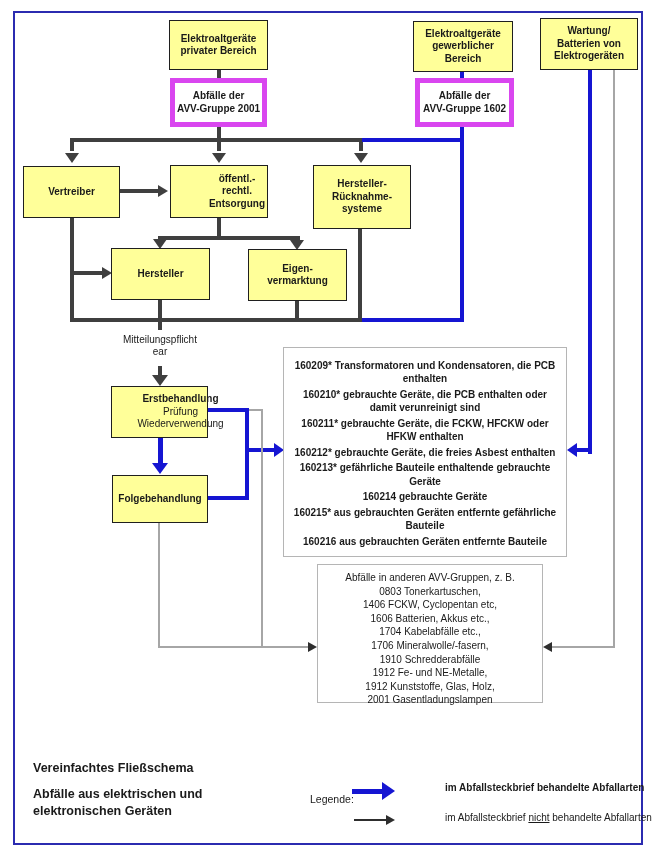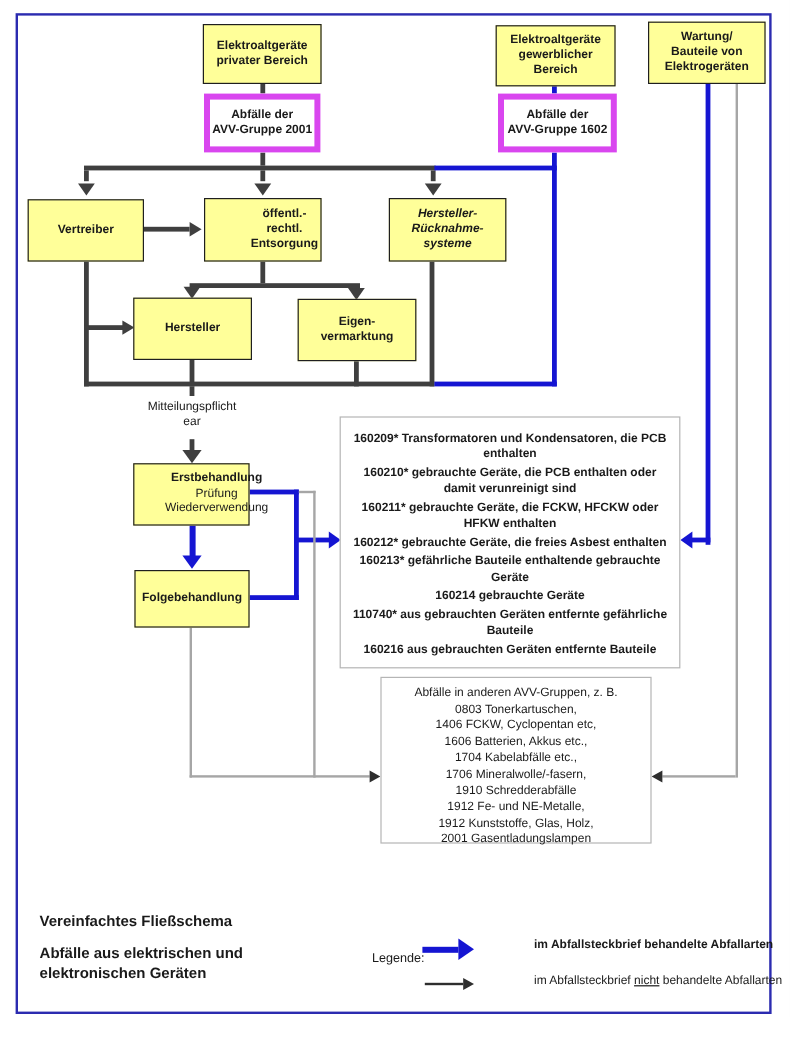--- a/index.html
+++ b/index.html
@@ -93,30 +93,30 @@
   <div class="lv gr" style="left:613px;top:70px;width:2px;height:578px;"></div>
   <div class="lh gr" style="left:552px;top:646px;width:61px;height:2px;"></div>
   <div class="ah ah-l-sm" style="left:543px;top:642px;"></div>
 
   <div class="box yellow" style="left:169px;top:20px;width:99px;height:50px;">Elektroaltgeräte
 privater Bereich</div>
   <div class="box yellow" style="left:413px;top:21px;width:100px;height:51px;">Elektroaltgeräte
 gewerblicher
 Bereich</div>
   <div class="box yellow" style="left:540px;top:18px;width:98px;height:52px;">Wartung/
-Bauteile von
+Batterien von
 Elektrogeräten</div>
   <div class="box whitebox" style="left:170px;top:78px;width:97px;height:49px;">Abfälle der
 AVV-Gruppe 2001</div>
   <div class="box whitebox" style="left:415px;top:78px;width:99px;height:49px;">Abfälle der
 AVV-Gruppe 1602</div>
   <div class="box yellow" style="left:23px;top:166px;width:97px;height:52px;">Vertreiber</div>
   <div class="box yellow" style="left:170px;top:165px;width:98px;height:53px;padding-left:36px;">öffentl.-rechtl.
 Entsorgung</div>
-  <div class="box yellow" style="left:324px;top:165px;width:98px;height:53px;font-style:italic;">Hersteller-
+  <div class="box yellow" style="left:313px;top:165px;width:98px;height:64px;">Hersteller-
 Rücknahme-
 systeme</div>
   <div class="box yellow" style="left:248px;top:249px;width:99px;height:52px;">Eigen-
 vermarktung</div>
   <div class="box yellow" style="left:111px;top:248px;width:99px;height:52px;">Hersteller</div>
 
   <div class="label" style="left:100px;top:334px;width:120px;">Mitteilungspflicht
 ear</div>
 
   <div class="box yellow" style="left:111px;top:386px;width:97px;height:52px;flex-direction:column;padding-left:42px;">
@@ -126,21 +126,21 @@
   </div>
   <div class="box yellow" style="left:112px;top:475px;width:96px;height:48px;">Folgebehandlung</div>
 
   <div class="listbox codes" style="left:283px;top:347px;width:284px;height:210px;">
     <div class="entry">160209* Transformatoren und Kondensatoren, die PCB enthalten</div>
     <div class="entry">160210* gebrauchte Geräte, die PCB enthalten oder damit verunreinigt sind</div>
     <div class="entry">160211* gebrauchte Geräte, die FCKW, HFCKW oder HFKW enthalten</div>
     <div class="entry">160212* gebrauchte Geräte, die freies Asbest enthalten</div>
     <div class="entry">160213* gefährliche Bauteile enthaltende gebrauchte Geräte</div>
     <div class="entry">160214 gebrauchte Geräte</div>
-    <div class="entry">110740* aus gebrauchten Geräten entfernte gefährliche Bauteile</div>
+    <div class="entry">160215* aus gebrauchten Geräten entfernte gefährliche Bauteile</div>
     <div class="entry">160216 aus gebrauchten Geräten entfernte Bauteile</div>
   </div>
 
   <div class="listbox groups" style="left:317px;top:564px;width:226px;height:139px;">Abfälle in anderen AVV-Gruppen, z. B.
 0803 Tonerkartuschen,
 1406 FCKW, Cyclopentan etc,
 1606 Batterien, Akkus etc.,
 1704 Kabelabfälle etc.,
 1706 Mineralwolle/-fasern,
 1910 Schredderabfälle

